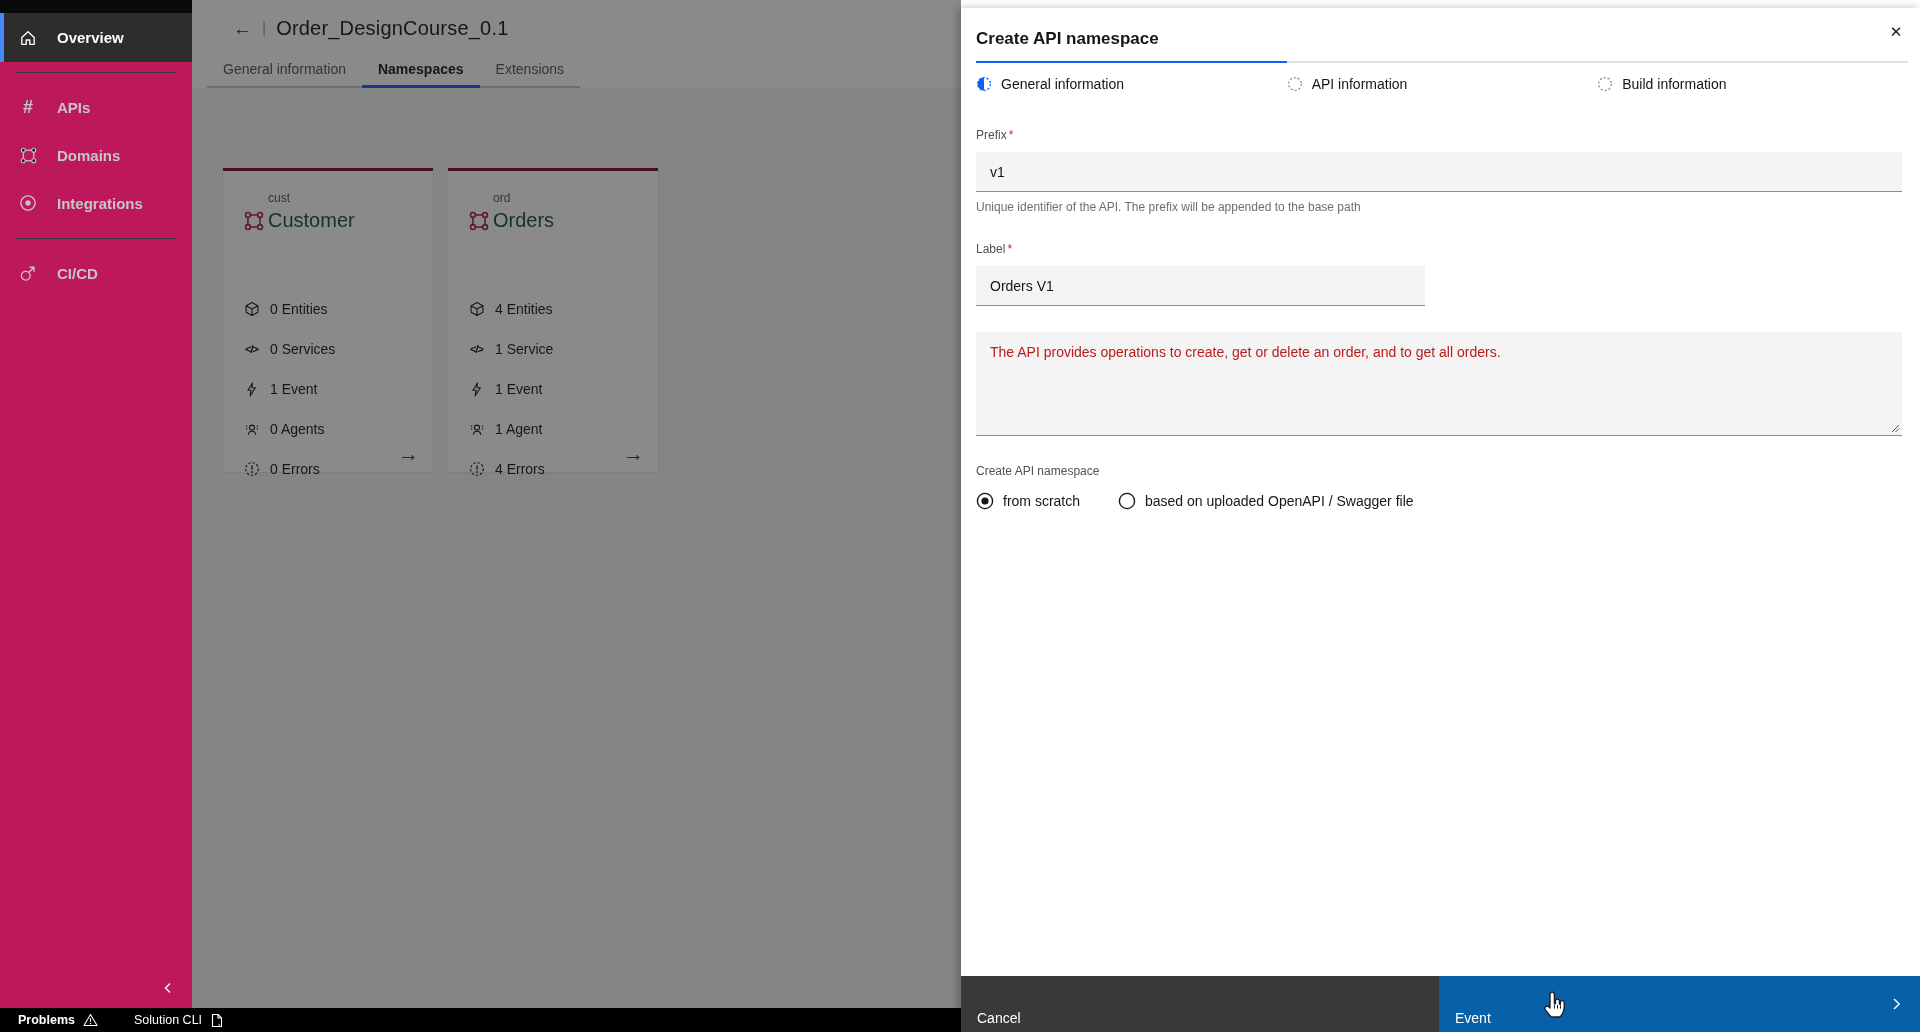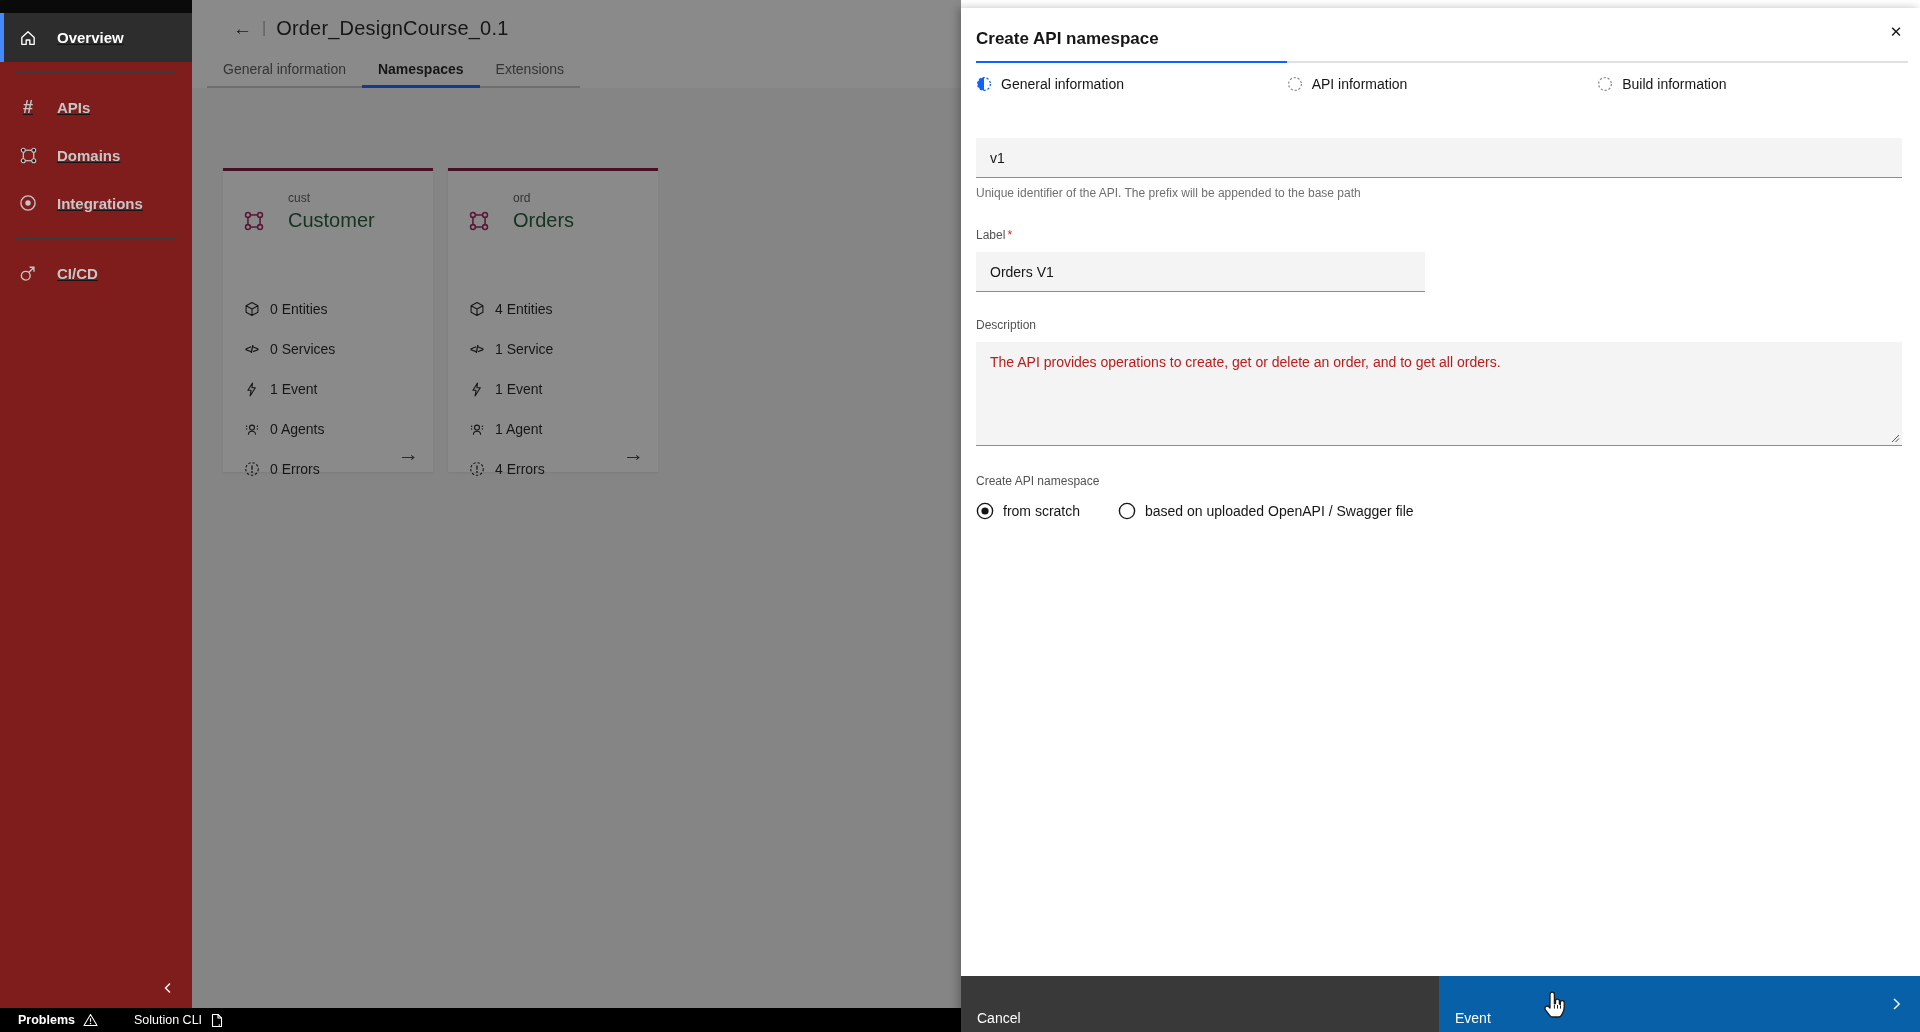--- a/index.html
+++ b/index.html
@@ -5,21 +5,21 @@
   * { margin:0; padding:0; box-sizing:border-box; }
   html,body { width:1920px; height:1032px; }
   body {
     position:relative; overflow:hidden; background:#ffffff;
     font-family:"Liberation Sans", sans-serif; color:#161616;
     -webkit-font-smoothing:antialiased;
   }
   svg { display:block; }
 
   
-  .sidebar { position:absolute; left:0; top:0; width:192px; height:1008px; background:#7f1d1d; z-index:5;text-decoration:underline; }
+  .sidebar { position:absolute; left:0; top:0; width:192px; height:1008px; background:#be185d; z-index:5; }
   .sidebar-top-strip { height:13px; background:#0a0a0a; }
   .nav-item {
     height:48px; display:flex; align-items:center; gap:18px;
     padding-left:17px; color:#c6c6c6; font-size:15px; font-weight:600; cursor:pointer;
   }
   .nav-item.active { height:49px; background:#2d2d2d; color:#ffffff; border-left:4px solid #4589ff; padding-left:13px; }
   .nav-icon { width:22px; display:flex; justify-content:center; color:inherit; }
   .hash-glyph { font-size:18px; font-weight:600; line-height:16px; }
   .nav-divider { height:1px; background:#3a3a3a; margin:10px 16px 10px 16px; }
   .nav-divider.second { margin-top:11px; margin-bottom:10px; }
@@ -37,21 +37,21 @@
   .tab {
     height:36px; padding:0 16px; display:flex; align-items:center; font-size:14px;
     color:#525252; border-bottom:2px solid #c6c6c6; cursor:pointer;
   }
   .tab.selected { color:#161616; font-weight:700; border-bottom:3px solid #0f62fe; }
   .content { padding:80px 0 0 31px; display:flex; gap:15px; }
   .card {
     width:210px; height:304px; background:#ffffff; border-top:3px solid #740937;
     position:relative; box-shadow:0 1px 2px rgba(0,0,0,.08); cursor:pointer; --dot-bg:#ffffff;
   }
-  .card-head { display:flex; gap:23px; padding:20px 16px 0 20px; }
+  .card-head { display:flex; gap:3px; padding:20px 16px 0 20px; }
   .card-domain-icon { color:#9f1853; margin-top:19px; }
   .card-eyebrow { font-size:12px; color:#525252; }
   .card-title { font-size:20px; color:#14532d; margin-top:4px; }
   .card-stats { position:absolute; left:20px; top:130px; display:flex; flex-direction:column; gap:24px; }
   .stat-row { display:flex; align-items:center; gap:10px; font-size:14px; color:#161616; height:16px; }
   .stat-icon { width:17px; display:flex; justify-content:center; color:#161616; }
   .code-glyph { font-size:11px; font-weight:700; letter-spacing:-1px; }
   .card-arrow { position:absolute; right:14px; bottom:6px; font-size:21px; color:#3d3d3d; cursor:pointer; }
 
   .overlay { position:absolute; left:192px; top:0; width:769px; height:1008px;
@@ -390,33 +390,35 @@
           </svg>
         </span>
         <span>Build information</span>
       </div>
     </div>
   </div>
 
   <div class="form">
 
     <div class="group" style="margin-top:0;">
+      <div class="field-label">
+        <span>Prefix</span><span class="req">*</span>
+      </div>
       <input class="text-input" type="text" value="v1" style="">
       <div class="helper-text">Unique identifier of the API. The prefix will be appended to the base path</div>
     </div>
 
     <div class="group">
       <div class="field-label">
         <span>Label</span><span class="req">*</span>
       </div>
       <input class="text-input narrow" type="text" value="Orders V1" style="">
     </div>
 
     <div class="group desc">
-      <div class="field-label">Description</div>
       <div class="textarea-wrap">
         <textarea class="desc-area" style="">The API provides operations to create, get or delete an order, and to get all orders.</textarea>
         <span class="resize-handle">
           <svg width="10" height="10" viewBox="0 0 10 10">
             <line x1="2" y1="9" x2="9" y2="2" stroke="currentColor" stroke-width="1"></line>
             <line x1="5.5" y1="9" x2="9" y2="5.5" stroke="currentColor" stroke-width="1"></line>
           </svg>
         </span>
       </div>
     </div>

